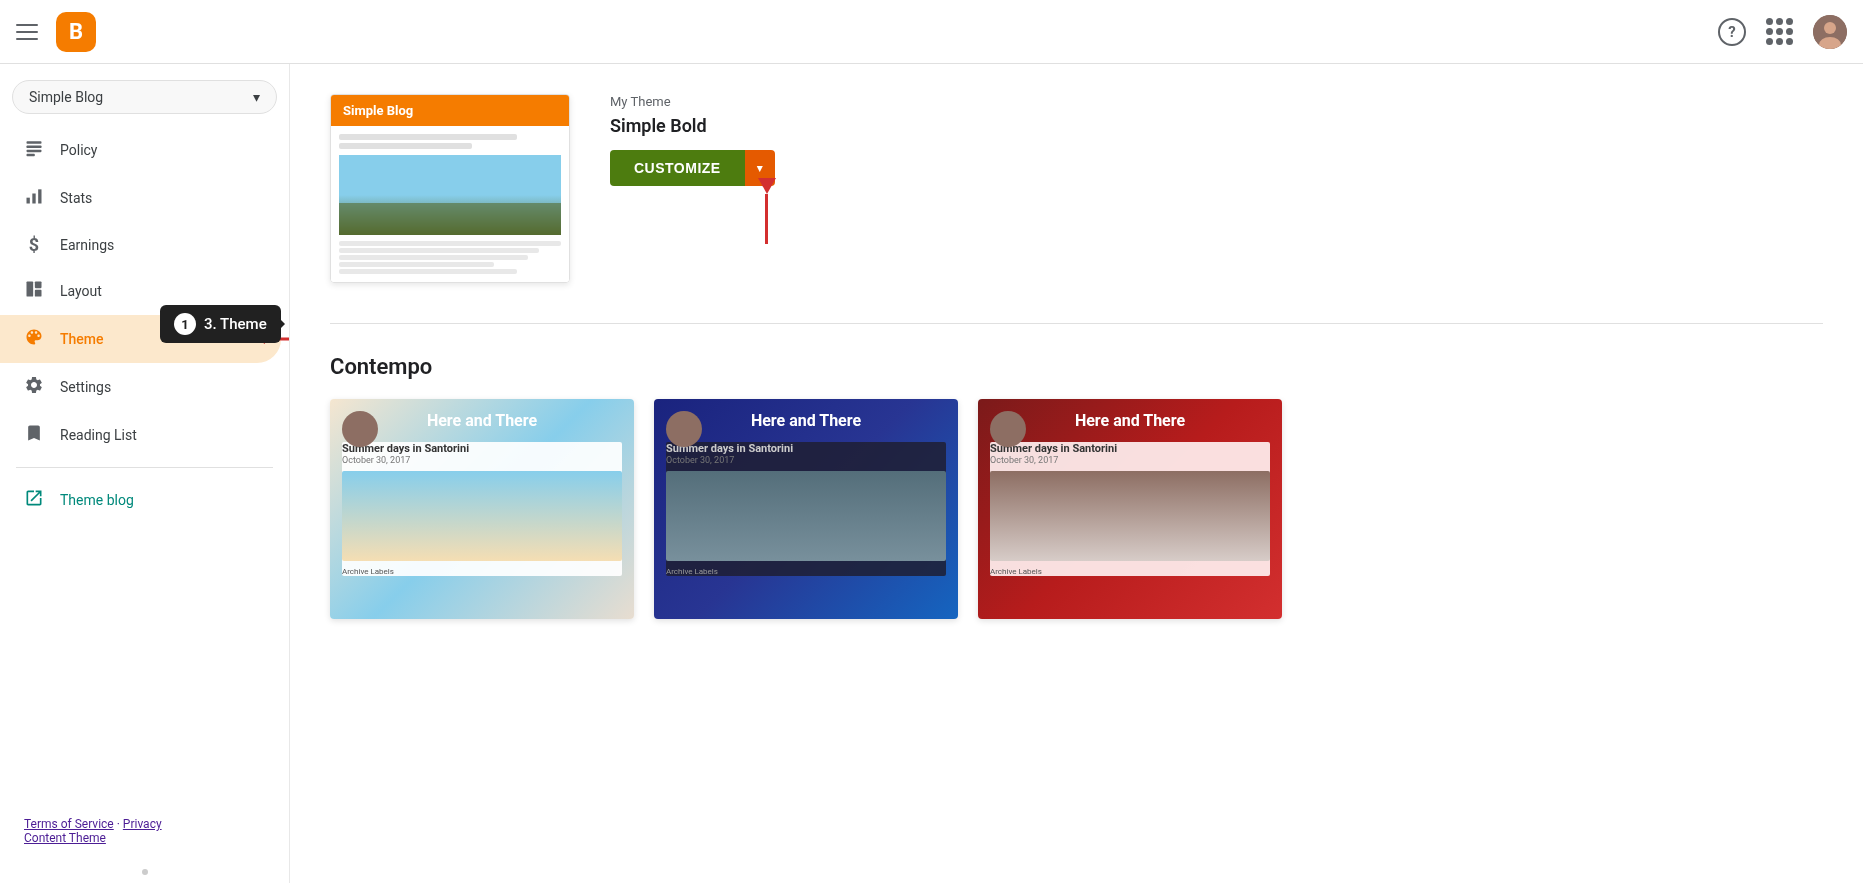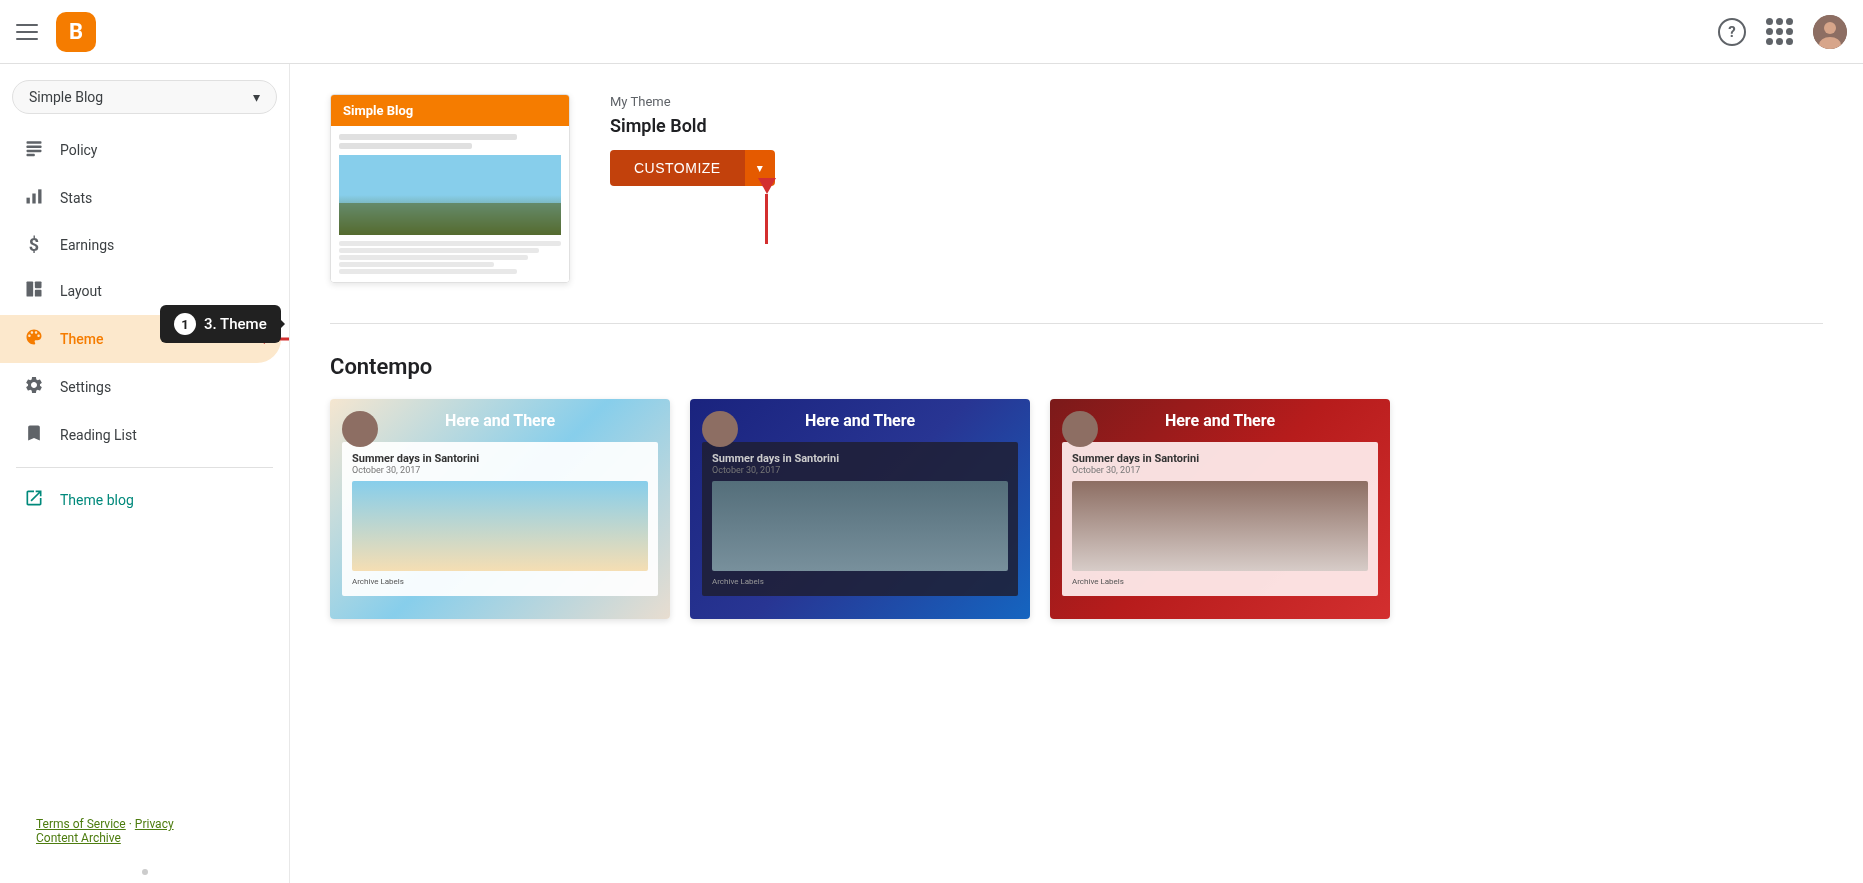--- a/index.html
+++ b/index.html
@@ -45,21 +45,21 @@
     .nav-item {
       display: flex; align-items: center; gap: 16px;
       padding: 12px 24px; cursor: pointer; font-size: 14px; color: #3c4043;
       border-radius: 0 24px 24px 0; margin-right: 8px; position: relative;
     }
     .nav-item.active { color: #f57c00; background: #fce8cc; font-weight: 500; }
     .nav-item .nav-icon { width: 20px; text-align: center; font-size: 18px; }
     .nav-divider { height: 1px; background: #e0e0e0; margin: 8px 16px; }
     .nav-label { font-size: 14px; }
 
-    .sidebar-footer { padding: 16px 36px; font-size: 12px; color: #4d7c0f; margin-top: auto; }
+    .sidebar-footer { padding: 16px 24px; font-size: 12px; color: #4c1d95; margin-top: auto; }
 
     
     .tooltip-bubble {
       background: #212121; color: #fff; border-radius: 6px;
       padding: 8px 14px; font-size: 15px; font-weight: 500;
       position: absolute; left: 160px; top: -10px; white-space: nowrap;
       z-index: 10; display: flex; align-items: center; gap: 8px;
     }
     .tooltip-bubble::before {
       content: ''; position: absolute; right: -10px; top: 50%; transform: translateY(-50%);
@@ -68,22 +68,22 @@
 
     
     .content { flex: 1; overflow-y: auto; padding: 30px 40px; }
 
     
     .theme-section { margin-bottom: 40px; }
     .my-theme-label { font-size: 13px; color: #5f6368; margin-bottom: 6px; }
     .theme-name { font-size: 18px; font-weight: 600; color: #202124; margin-bottom: 14px; }
     .customize-btn-group { display: flex; align-items: stretch; margin-bottom: 20px; position: relative; }
     .customize-btn {
-      background: #c2410c; color: #fff; border: none; padding: 10px 24px;
-      font-size: 14px; font-weight: 400; letter-spacing: 0.5px; cursor: pointer;
+      background: #4d7c0f; color: #fff; border: none; padding: 10px 24px;
+      font-size: 14px; font-weight: 700; letter-spacing: 0.5px; cursor: pointer;
       border-radius: 4px 0 0 4px; text-transform: uppercase;
     }
     .customize-dropdown {
       background: #e55a00; color: #fff; border: none; padding: 10px 12px;
       cursor: pointer; border-radius: 0 4px 4px 0; display: flex; align-items: center;
     }
     .customize-dropdown span { font-size: 12px; }
     .theme-preview {
       width: 240px; border: 1px solid #e0e0e0; border-radius: 4px; overflow: hidden;
       box-shadow: 0 2px 6px rgba(0,0,0,0.1); flex-shrink: 0;
@@ -103,32 +103,32 @@
     
     .theme-info { flex: 1; }
 
     
     .section-divider { height: 1px; background: #e0e0e0; margin: 20px 0 30px; }
 
     
     .contempo-label { font-size: 22px; font-weight: 600; color: #202124; margin-bottom: 20px; }
     .template-grid { display: flex; gap: 20px; }
     .template-card {
-      width: 340px; border-radius: 4px; overflow: hidden;
+      width: 304px; border-radius: 4px; overflow: hidden;
       box-shadow: 0 2px 6px rgba(0,0,0,0.12); cursor: pointer; flex-shrink: 0;
     }
     .template-preview {
       height: 220px; position: relative; overflow: hidden;
     }
     .tp-light { background: linear-gradient(135deg, #f5e6d0 0%, #87CEEB 50%, #e8ddd0 100%); }
     .tp-dark { background: linear-gradient(135deg, #1a237e 0%, #283593 50%, #1565c0 100%); }
     .tp-red { background: linear-gradient(135deg, #7b1a1a 0%, #b71c1c 50%, #d32f2f 100%); }
     .t-avatar { width: 36px; height: 36px; border-radius: 50%; background: #8d6e63; position: absolute; left: 12px; top: 12px; }
     .t-title { font-size: 16px; font-weight: bold; color: #fff; text-align: center; margin-top: 12px; }
-    .t-card { background: rgba(255,255,255,0.92); border-radius: 2px; padding: 10px; margin: 12px; }
+    .t-card { background: rgba(255,255,255,0.92); border-radius: 2px; margin: 12px; }
     .t-card-title { font-size: 11px; font-weight: bold; color: #333; }
     .t-card-date { font-size: 9px; color: #777; }
     .t-card-img { height: 90px; background: linear-gradient(180deg, #87CEEB, #f5deb3); margin: 6px 0; border-radius: 2px; }
     .t-card-img.dark { background: linear-gradient(180deg, #546e7a, #78909c); }
     .t-card-img.red-img { background: linear-gradient(180deg, #8d6e63, #d7ccc8); }
     .t-labels { font-size: 8px; color: #555; margin-top: 4px; }
 
     
     .scroll-indicator {
       display: flex; justify-content: center; padding: 8px;
@@ -265,21 +265,21 @@
           </svg>
       </span>
       <span class="nav-label" style="color:#00897b;">Theme blog</span>
     </div>
 
     <div class="sidebar-footer">
       <span style="cursor:pointer;text-decoration:underline;">Terms of Service</span>
       <span> · </span>
       <span style="cursor:pointer;text-decoration:underline;">Privacy</span>
       <br>
-      <span style="cursor:pointer;text-decoration:underline;">Content Archive</span>
+      <span style="cursor:pointer;text-decoration:underline;">Content Theme</span>
     </div>
 
     <div class="scroll-indicator">
       <div class="scroll-dot"></div>
     </div>
   </div>
 
   <div class="content">
 
     <div class="theme-section">

